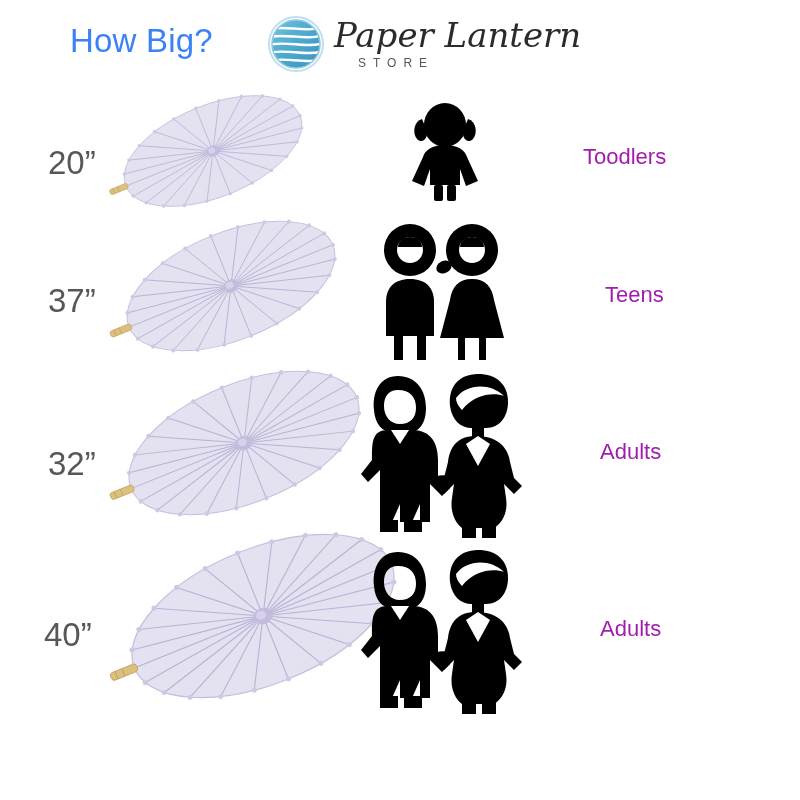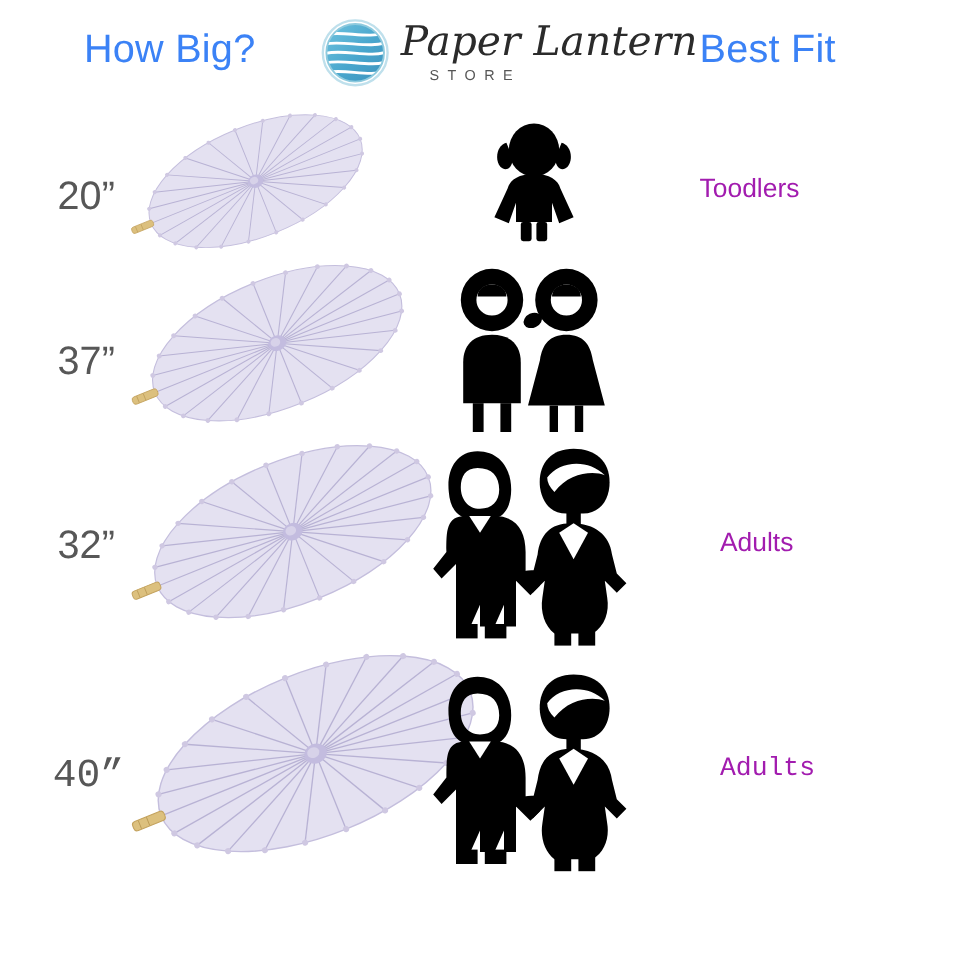--- a/index.html
+++ b/index.html
@@ -132,21 +132,20 @@
         </g>
         <circle cx="32" cy="32" r="24" fill="none" stroke="#8ecade" stroke-width="1.6"></circle>
       </svg>
     </div>
     <div class="logo-words">
       <div class="logo-script">Paper Lantern</div>
       <div class="logo-store">STORE</div>
     </div>
   </div>
 
-  <div class="header-title right">Best Fit</div>
 </div>
 
 <div class="row" style="top:88px;height:120px;">
 
   <div class="size-label" style="left:48px; top:56px;">20”</div>
 
   <div class="parasol" style="left:108px; top:-2px;">
     <svg width="210" height="130" viewBox="0 0 420 260">
       <g transform="translate(210,130) rotate(-22)">
         <g>
@@ -320,25 +319,26 @@
         <path d="M94 17 C 86 17, 82 22, 82 27 L 106 27 C 106 22, 102 17, 94 17 Z"></path>
         <ellipse cx="66" cy="47" rx="8" ry="6" transform="rotate(-25 66 47)"></ellipse>
         <path d="M94 59 C 80 59, 74 67, 72 80 L 62 118 L 126 118 L 116 80 C 114 67, 108 59, 94 59 Z
                  M94 72 C 86 72, 83 78, 82 86 L 76 108 L 112 108 L 106 86 C 105 78, 102 72, 94 72 Z"></path>
         <rect x="80" y="118" width="7" height="22"></rect>
         <rect x="101" y="118" width="7" height="22"></rect>
       </g>
     </svg>
   </div>
 
+  <div class="fit-label" style="left:605px; top:72px;">Teens</div>
 </div>
 
 <div class="row" style="top:362px;height:190px;">
 
-  <div class="size-label" style="left:48px; top:73px;">32”</div>
+  <div class="size-label" style="left:48px; top:83px;">32”</div>
 
   <div class="parasol" style="left:108px; top:-4px;">
     <svg width="272" height="170" viewBox="0 0 420 260">
       <g transform="translate(210,130) rotate(-22)">
         <g>
           <ellipse cx="0" cy="0" rx="188" ry="92" fill="#e4e1f1"></ellipse>
           <ellipse cx="0" cy="0" rx="188" ry="92" fill="none" stroke="#c4bedd" stroke-width="1.6"></ellipse>
           <g stroke="#b8b2d4" stroke-width="1.5" fill="none">
             <line x1="0" y1="0" x2="188" y2="0"></line>
             <line x1="0" y1="0" x2="181.7" y2="23.8"></line>
@@ -430,21 +430,21 @@
         <path d="M124 156 L 138 156 L 138 168 L 124 168 Z"></path>
 
         <path d="M72 108 C 82 104, 92 104, 96 110 C 92 116, 80 116, 72 114 Z"></path>
       </g>
     </svg>
   </div>
 
   <div class="fit-label" style="left:600px; top:77px;">Adults</div>
 </div>
 
-<div class="row" style="top:536px;height:240px;font-family:Liberation Mono, monospace;">
+<div class="row" style="top:524px;height:240px;">
 
   <div class="size-label" style="left:44px; top:92px;">40”</div>
 
   <div class="parasol" style="left:108px; top:-6px;">
     <svg width="310" height="196" viewBox="0 0 420 260">
       <g transform="translate(210,130) rotate(-22)">
         <g>
           <ellipse cx="0" cy="0" rx="188" ry="92" fill="#e4e1f1"></ellipse>
           <ellipse cx="0" cy="0" rx="188" ry="92" fill="none" stroke="#c4bedd" stroke-width="1.6"></ellipse>
           <g stroke="#b8b2d4" stroke-width="1.5" fill="none">

